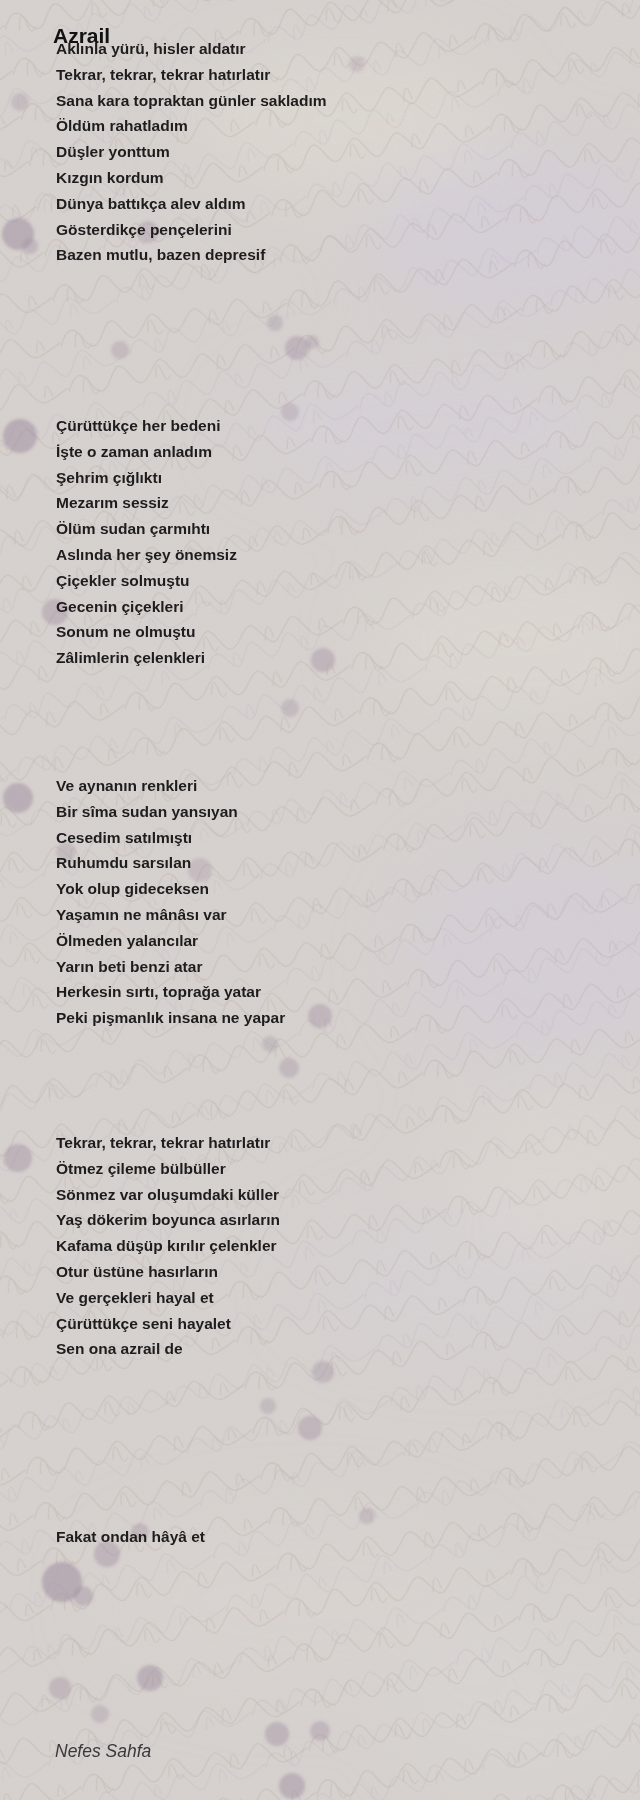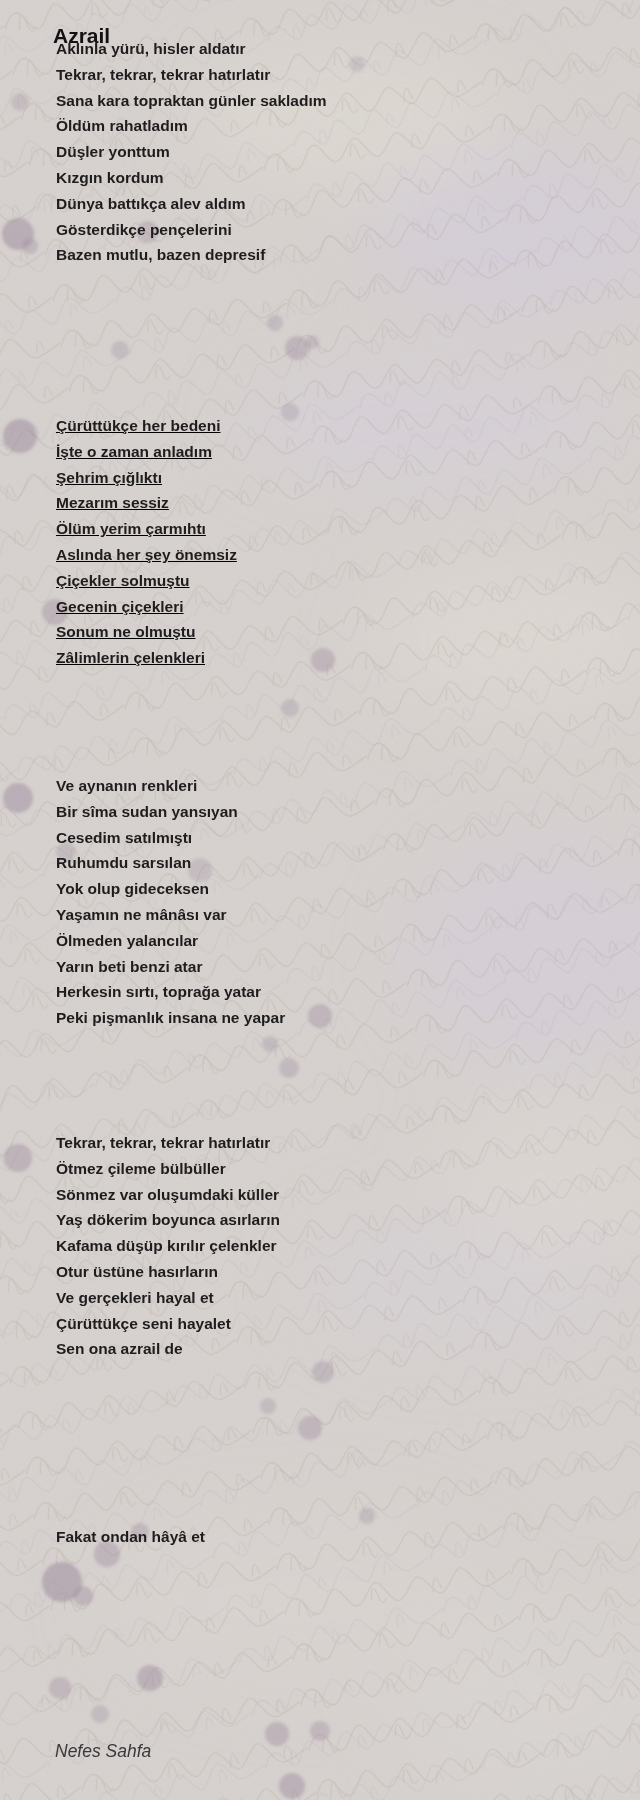--- a/index.html
+++ b/index.html
@@ -30,21 +30,21 @@
     right: 20px;
   }
   .line {
     font-size: 15.5px;
     font-weight: bold;
     line-height: 25.8px;
     color: var(--text, #1e1c1d);
     white-space: nowrap;
   }
   .stanza-1 { top: 36px; }
-  .stanza-2 { top: 413px; text-decoration: underline; }
+  .stanza-2 { top: 413px; }
   .stanza-3 { top: 773px; }
   .stanza-4 { top: 1130px; }
   .stanza-5 { top: 1524px; }
   .signature {
     position: absolute;
     left: 55px; top: 1741px;
     font-size: 17.5px;
     font-style: italic;
     font-weight: normal;
     color: var(--signature, #39373a);
@@ -147,21 +147,21 @@
     <div class="line">Dünya battıkça alev aldım</div>
     <div class="line">Gösterdikçe pençelerini</div>
     <div class="line">Bazen mutlu, bazen depresif</div>
   </div>
 
   <div class="stanza stanza-2">
     <div class="line">Çürüttükçe her bedeni</div>
     <div class="line">İşte o zaman anladım</div>
     <div class="line">Şehrim çığlıktı</div>
     <div class="line">Mezarım sessiz</div>
-    <div class="line">Ölüm yerim çarmıhtı</div>
+    <div class="line">Ölüm sudan çarmıhtı</div>
     <div class="line">Aslında her şey önemsiz</div>
     <div class="line">Çiçekler solmuştu</div>
     <div class="line">Gecenin çiçekleri</div>
     <div class="line">Sonum ne olmuştu</div>
     <div class="line">Zâlimlerin çelenkleri</div>
   </div>
 
   <div class="stanza stanza-3">
     <div class="line">Ve aynanın renkleri</div>
     <div class="line">Bir sîma sudan yansıyan</div>

